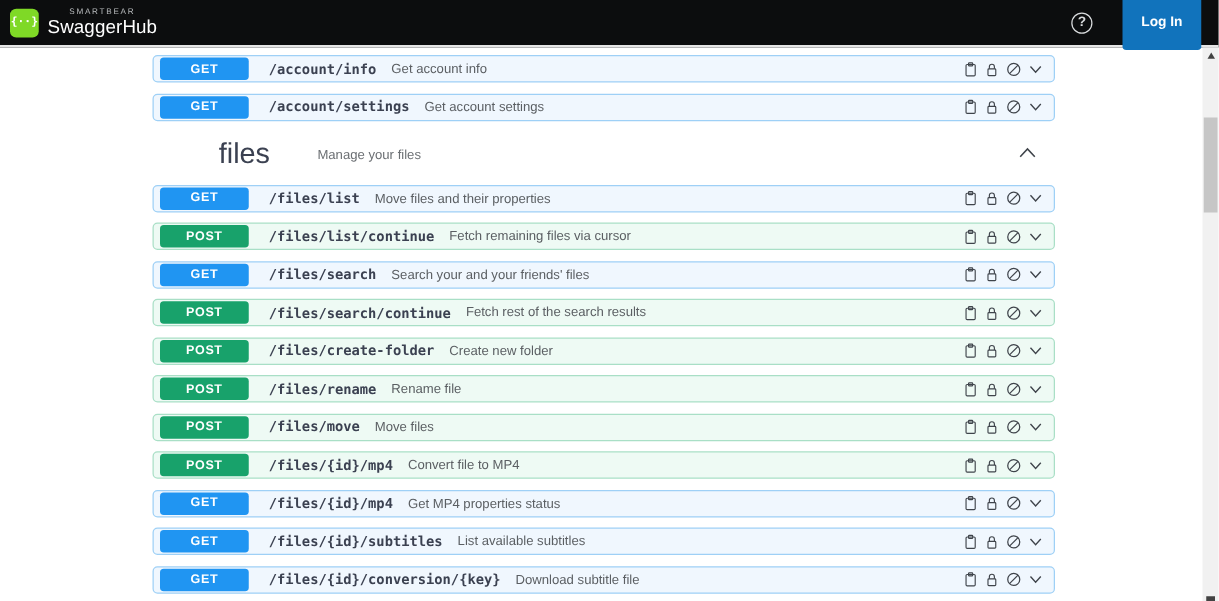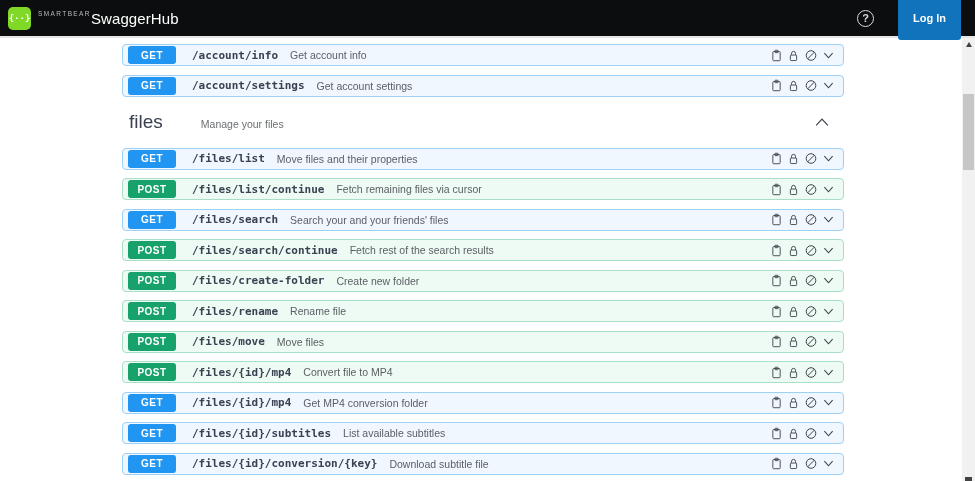--- a/index.html
+++ b/index.html
@@ -19,21 +19,21 @@
   .topbar{
     height:38px;background:var(--header-bg);display:flex;align-items:center;
     justify-content:space-between;padding:0 14px 0 8px;border-bottom:2px solid #e6e6e6;
   }
   .brand{display:flex;align-items:center;gap:7px;}
   .logo-badge{
     width:23px;height:23px;border-radius:5px;background:var(--logo-green);
     display:flex;align-items:center;justify-content:center;
     color:#fff;font-family:"DejaVu Sans Mono",monospace;font-size:9px;font-weight:bold;
   }
-  .brand-text{display:flex;flex-direction:row;line-height:1;}
+  .brand-text{display:flex;flex-direction:column;line-height:1;align-items:center;}
   .brand-small{font-size:6.5px;letter-spacing:1.4px;color:#b9bcbe;margin-bottom:1px;}
   .brand-name{font-size:15px;color:#fff;letter-spacing:.1px;}
   .top-right{display:flex;align-items:center;gap:24px;}
   .help-circle{
     width:17px;height:17px;border-radius:50%;border:1.5px solid #d9dbdd;color:#d9dbdd;
     display:flex;align-items:center;justify-content:center;font-size:11px;font-weight:bold;cursor:pointer;
   }
   .login-btn{
     background:var(--login-bg);color:#fff;border:none;border-radius:3px;
     font-size:11px;font-weight:bold;padding:16px 15px;cursor:pointer;
@@ -42,39 +42,39 @@
   
   .content{padding-top:6px;}
   .ops-wrap{margin-left:122px;width:722px;}
   .op-row{
     height:22px;margin-bottom:8.5px;border-radius:4px;border:1px solid;
     display:flex;align-items:center;cursor:pointer;
   }
   .op-row.get{background:var(--get-bg);border-color:var(--get-border);}
   .op-row.post{background:var(--post-bg);border-color:var(--post-border);}
   .method-badge{
-    width:48px;height:18px;margin-left:5px;border-radius:3px;color:#fff;
+    width:71px;height:18px;margin-left:5px;border-radius:3px;color:#fff;
     font-size:10px;font-weight:bold;letter-spacing:.5px;
     display:flex;align-items:center;justify-content:center;flex:none;
   }
   .op-row.get .method-badge{background:var(--c-get);}
   .op-row.post .method-badge{background:var(--c-post);}
   .op-path{
     font-family:"DejaVu Sans Mono",monospace;font-size:11px;font-weight:bold;
     color:var(--ink);margin-left:16px;white-space:nowrap;
   }
   .op-summary{font-size:10.5px;color:#5b5f63;margin-left:12px;white-space:nowrap;}
   .op-icons{margin-left:auto;display:flex;align-items:center;gap:6px;padding-right:9px;color:#3f444b;}
   .op-icons .icon{display:flex;align-items:center;}
   .op-icons svg{display:block;}
   
   .section-header{
     height:34px;display:flex;align-items:center;cursor:pointer;padding-left:7px;margin-bottom:8.5px;
   }
-  .section-title{font-size:19px;color:var(--ink);}
+  .section-title{font-size:23px;color:var(--ink);margin-left:46px;}
   .section-subtitle{font-size:10.5px;color:#6b6f73;margin-left:10px;position:relative;top:2px;padding-left:28px;}
   .section-chevron{margin-left:auto;padding-right:14px;color:#3f444b;display:flex;}
   
   .scrollbar{
     position:absolute;top:38px;right:0;bottom:0;width:13px;background:#f1f1f1;
   }
   .sb-up{position:absolute;top:0;left:0;width:13px;height:13px;display:flex;align-items:center;justify-content:center;cursor:pointer;}
   .sb-up:after{content:"";border-left:3.5px solid transparent;border-right:3.5px solid transparent;border-bottom:5px solid #424242;}
   .sb-thumb{position:absolute;top:56px;left:1px;width:11px;height:76px;background:#c6c6c6;cursor:pointer;}
   .sb-down{position:absolute;bottom:0;left:3px;width:7px;height:4px;background:#424242;cursor:pointer;}
@@ -403,21 +403,21 @@
           <span class="icon">
             <svg width="11" height="11" viewBox="0 0 12 12" fill="none" stroke="currentColor" stroke-width="1.2">
               <polyline points="1.5,3.5 6,8.5 10.5,3.5"></polyline>
             </svg>
           </span>
         </span>
       </div>
       <div class="op-row get">
         <span class="method-badge">GET</span>
         <span class="op-path">/files/{id}/mp4</span>
-        <span class="op-summary">Get MP4 conversion folder</span>
+        <span class="op-summary">Get MP4 properties status</span>
         <span class="op-icons">
           <span class="icon">
             <svg width="11" height="13" viewBox="0 0 12 13" fill="none" stroke="currentColor" stroke-width="1">
               <rect x="2" y="2.2" width="8" height="10" rx="1"></rect>
               <rect x="4.2" y="0.8" width="3.6" height="2.6" rx="0.6"></rect>
             </svg>
           </span>
           <span class="icon">
             <svg width="11" height="13" viewBox="0 0 12 13" fill="none" stroke="currentColor" stroke-width="1">
               <path d="M3.8 6V4.2a2.2 2.2 0 0 1 4.4 0V6"></path>

